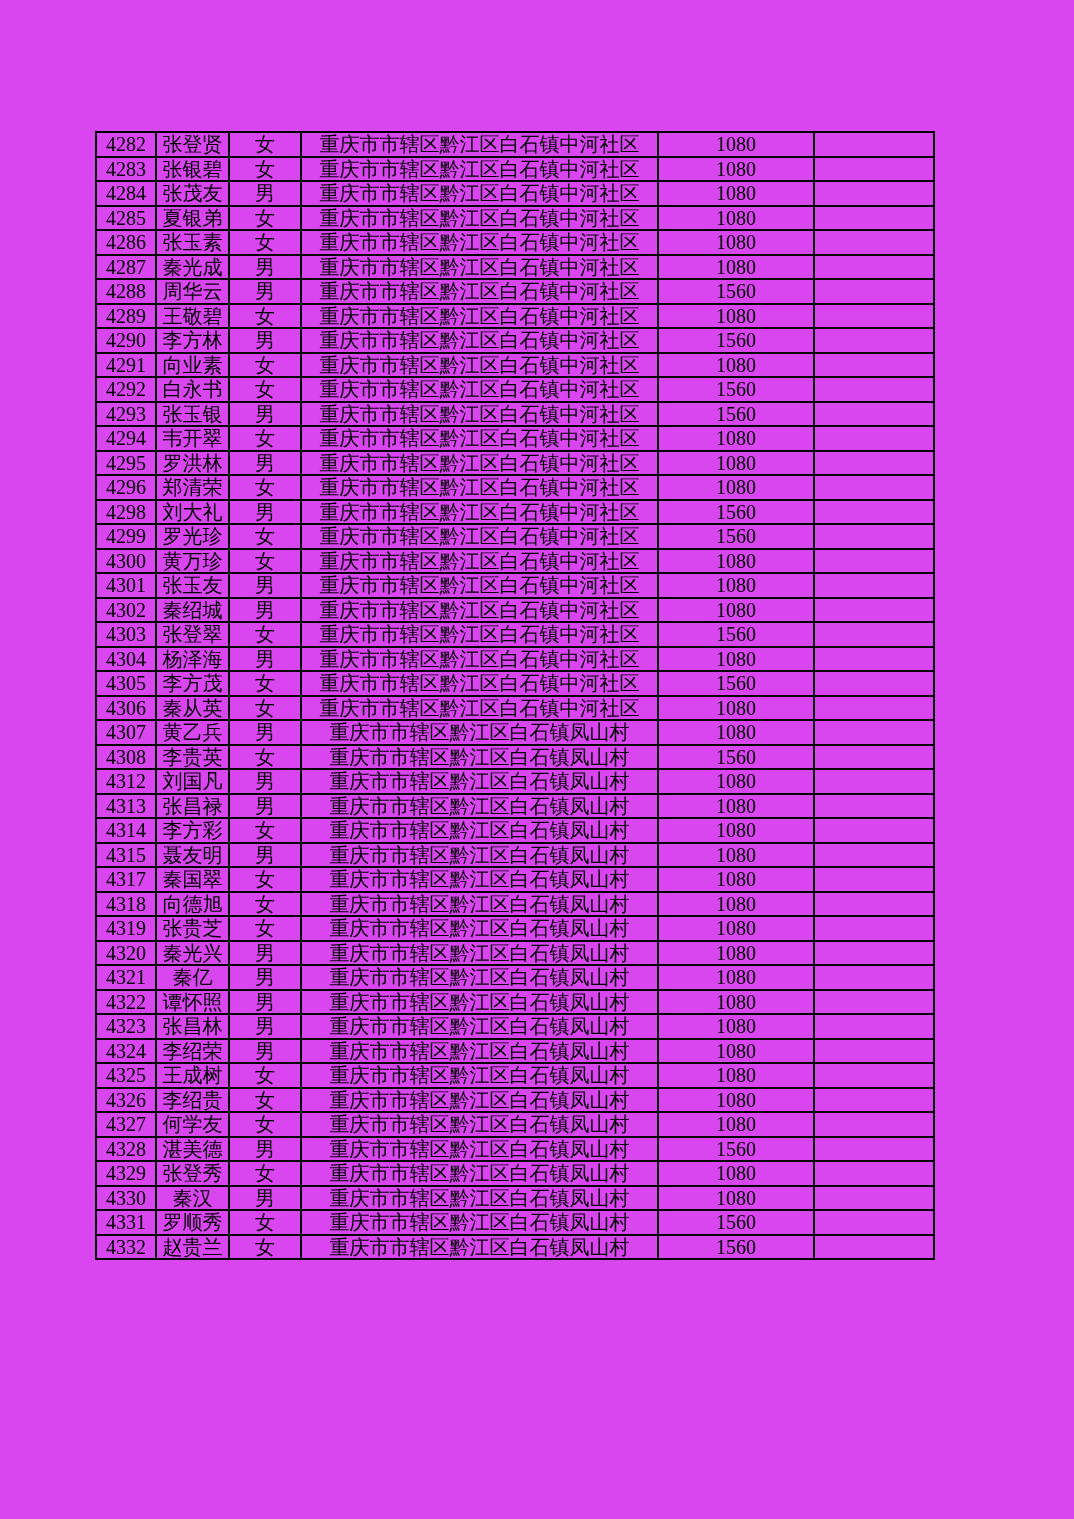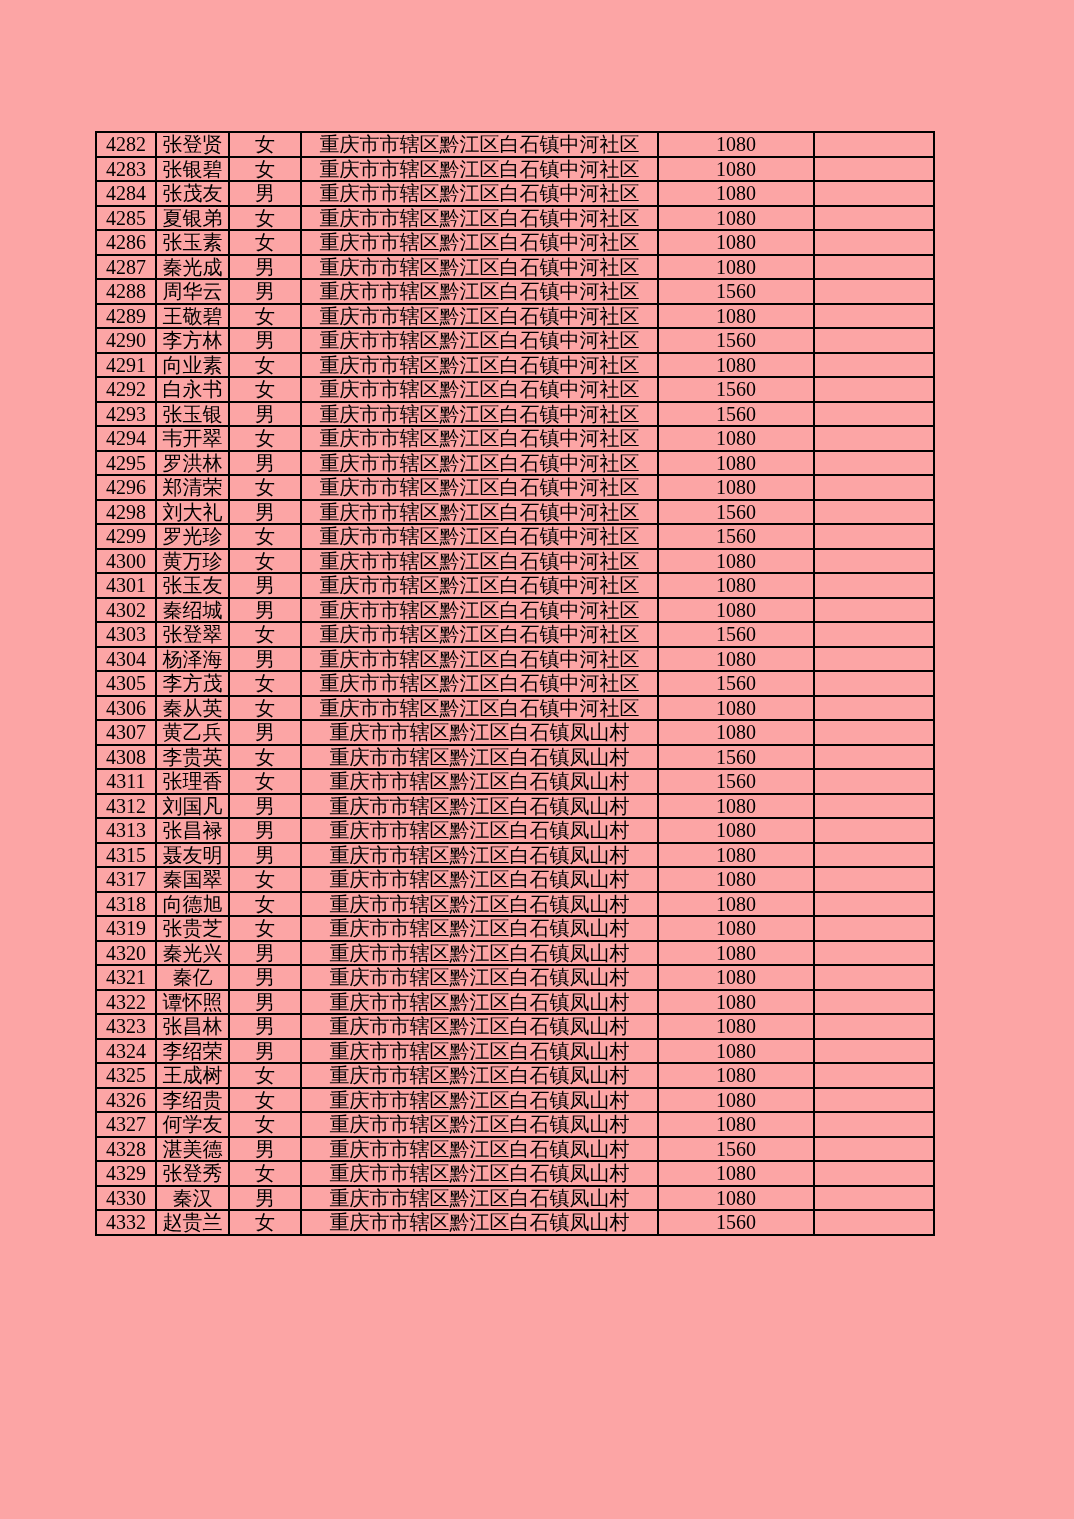--- a/index.html
+++ b/index.html
@@ -4,21 +4,21 @@
 <style>
   html, body {
     margin: 0;
     padding: 0;
     background: #ffffff;
   }
   .page {
     position: relative;
     width: 1074px;
     height: 1519px;
-    background: #fca5a5;
+    background: #d946ef;
     overflow: hidden;
   }
   table.roster {
     position: absolute;
     left: 95px;
     top: 131px;
     width: 838px;
     border-collapse: collapse;
     table-layout: fixed;
     font-family: "Liberation Serif", "DejaVu Serif", serif;
@@ -260,44 +260,44 @@
         </tr>
         <tr>
           <td>4308</td>
           <td>李贵英</td>
           <td>女</td>
           <td>重庆市市辖区黔江区白石镇凤山村</td>
           <td>1560</td>
           <td></td>
         </tr>
         <tr>
-          <td>4311</td>
-          <td>张理香</td>
-          <td>女</td>
-          <td>重庆市市辖区黔江区白石镇凤山村</td>
-          <td>1560</td>
-          <td></td>
-        </tr>
-        <tr>
           <td>4312</td>
           <td>刘国凡</td>
           <td>男</td>
           <td>重庆市市辖区黔江区白石镇凤山村</td>
           <td>1080</td>
           <td></td>
         </tr>
         <tr>
           <td>4313</td>
           <td>张昌禄</td>
           <td>男</td>
           <td>重庆市市辖区黔江区白石镇凤山村</td>
           <td>1080</td>
           <td></td>
         </tr>
         <tr>
+          <td>4314</td>
+          <td>李方彩</td>
+          <td>女</td>
+          <td>重庆市市辖区黔江区白石镇凤山村</td>
+          <td>1080</td>
+          <td></td>
+        </tr>
+        <tr>
           <td>4315</td>
           <td>聂友明</td>
           <td>男</td>
           <td>重庆市市辖区黔江区白石镇凤山村</td>
           <td>1080</td>
           <td></td>
         </tr>
         <tr>
           <td>4317</td>
           <td>秦国翠</td>
@@ -401,20 +401,28 @@
           <td>重庆市市辖区黔江区白石镇凤山村</td>
           <td>1080</td>
           <td></td>
         </tr>
         <tr>
           <td>4330</td>
           <td>秦汉</td>
           <td>男</td>
           <td>重庆市市辖区黔江区白石镇凤山村</td>
           <td>1080</td>
+          <td></td>
+        </tr>
+        <tr>
+          <td>4331</td>
+          <td>罗顺秀</td>
+          <td>女</td>
+          <td>重庆市市辖区黔江区白石镇凤山村</td>
+          <td>1560</td>
           <td></td>
         </tr>
         <tr>
           <td>4332</td>
           <td>赵贵兰</td>
           <td>女</td>
           <td>重庆市市辖区黔江区白石镇凤山村</td>
           <td>1560</td>
           <td></td>
         </tr>

